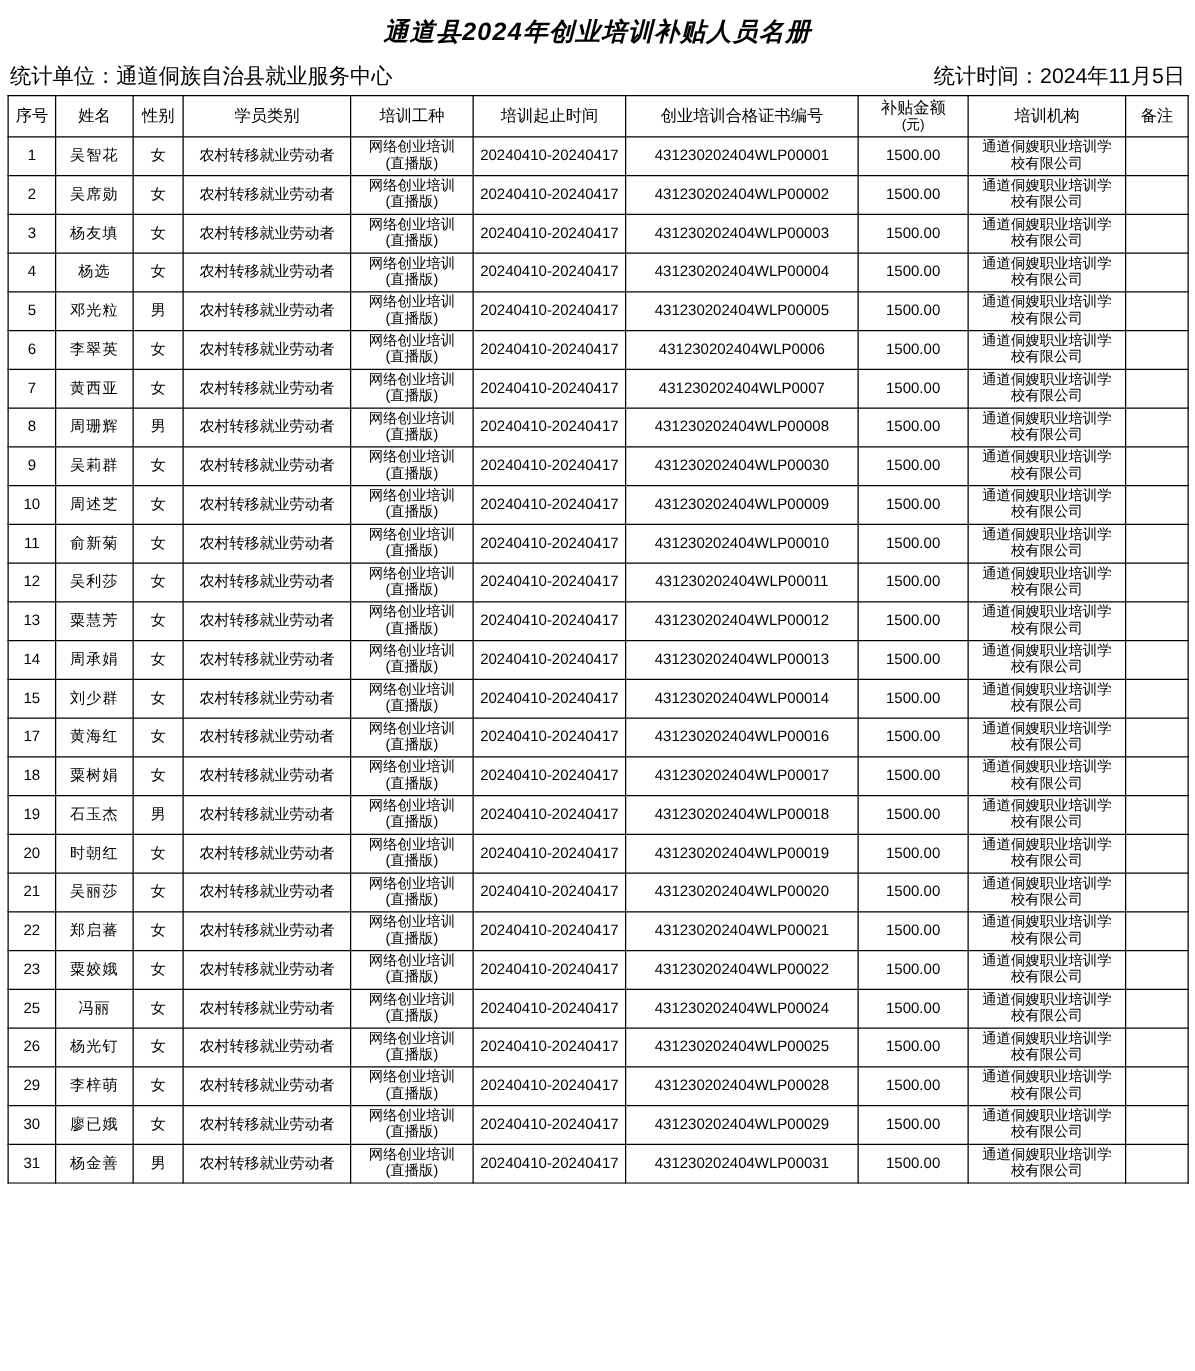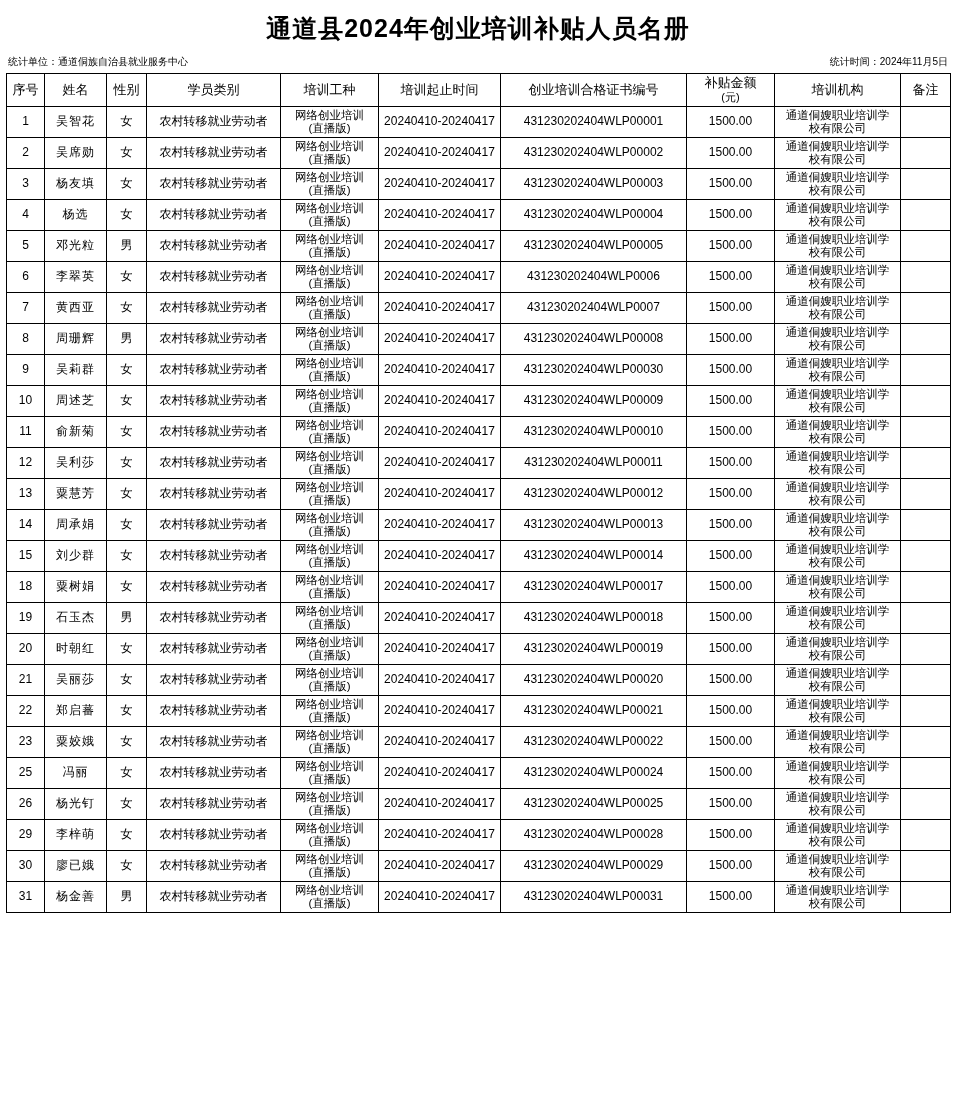--- a/index.html
+++ b/index.html
@@ -12,30 +12,31 @@
     font-family: "Liberation Sans", sans-serif;
     color: #000000;
   }
   .page {
     width: 956px;
     box-sizing: border-box;
     padding: 6px 6px 0 6px;
   }
   .doc-title {
     text-align: center;
-    font-size: 25px;
+    font-size: 20px;
     font-weight: bold;
     letter-spacing: 1px;
     margin: 6px 0 10px 0;
+    font-style: italic;
   }
   .meta-row {
     display: flex;
     justify-content: space-between;
     align-items: flex-end;
-    font-size: 10px;
+    font-size: 17px;
     padding: 0 2px 4px 2px;
   }
   table.roster {
     border-collapse: collapse;
     width: 944px;
     table-layout: fixed;
     font-size: 12px;
     border-radius: 13px;
   }
   table.roster th,
@@ -393,20 +394,38 @@
           <td class="period">20240410-20240417</td>
           <td class="cert">431230202404WLP00014</td>
           <td class="amount">1500.00</td>
           <td class="org">
             <div>通道侗嫂职业培训学</div>
             <div>校有限公司</div>
           </td>
           <td></td>
         </tr>
         <tr>
+          <td>17</td>
+          <td class="name">黄海红</td>
+          <td>女</td>
+          <td>农村转移就业劳动者</td>
+          <td class="trade">
+            <div>网络创业培训</div>
+            <div>(直播版)</div>
+          </td>
+          <td class="period">20240410-20240417</td>
+          <td class="cert">431230202404WLP00016</td>
+          <td class="amount">1500.00</td>
+          <td class="org">
+            <div>通道侗嫂职业培训学</div>
+            <div>校有限公司</div>
+          </td>
+          <td></td>
+        </tr>
+        <tr>
           <td>18</td>
           <td class="name">粟树娟</td>
           <td>女</td>
           <td>农村转移就业劳动者</td>
           <td class="trade">
             <div>网络创业培训</div>
             <div>(直播版)</div>
           </td>
           <td class="period">20240410-20240417</td>
           <td class="cert">431230202404WLP00017</td>

